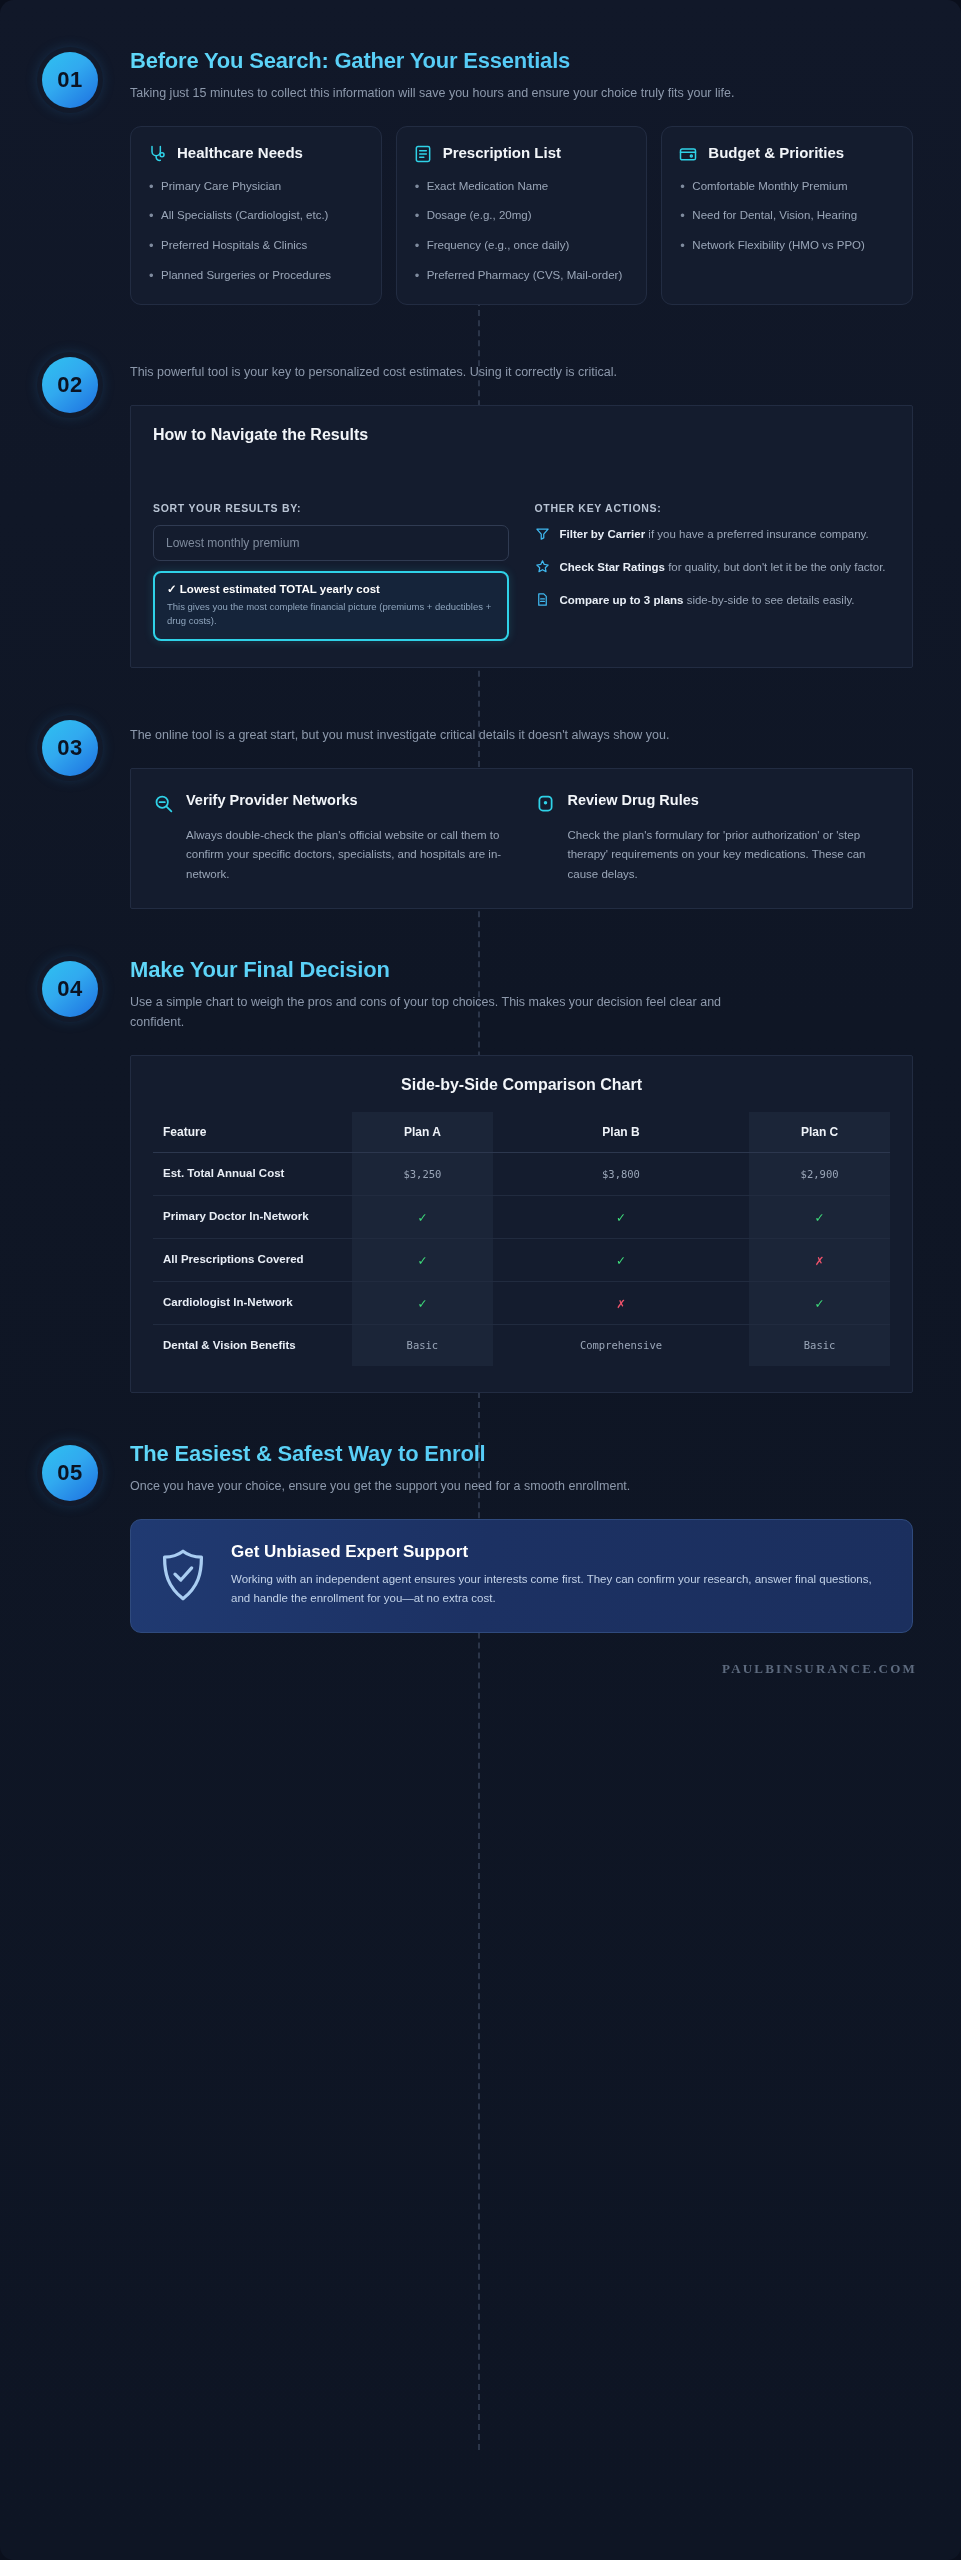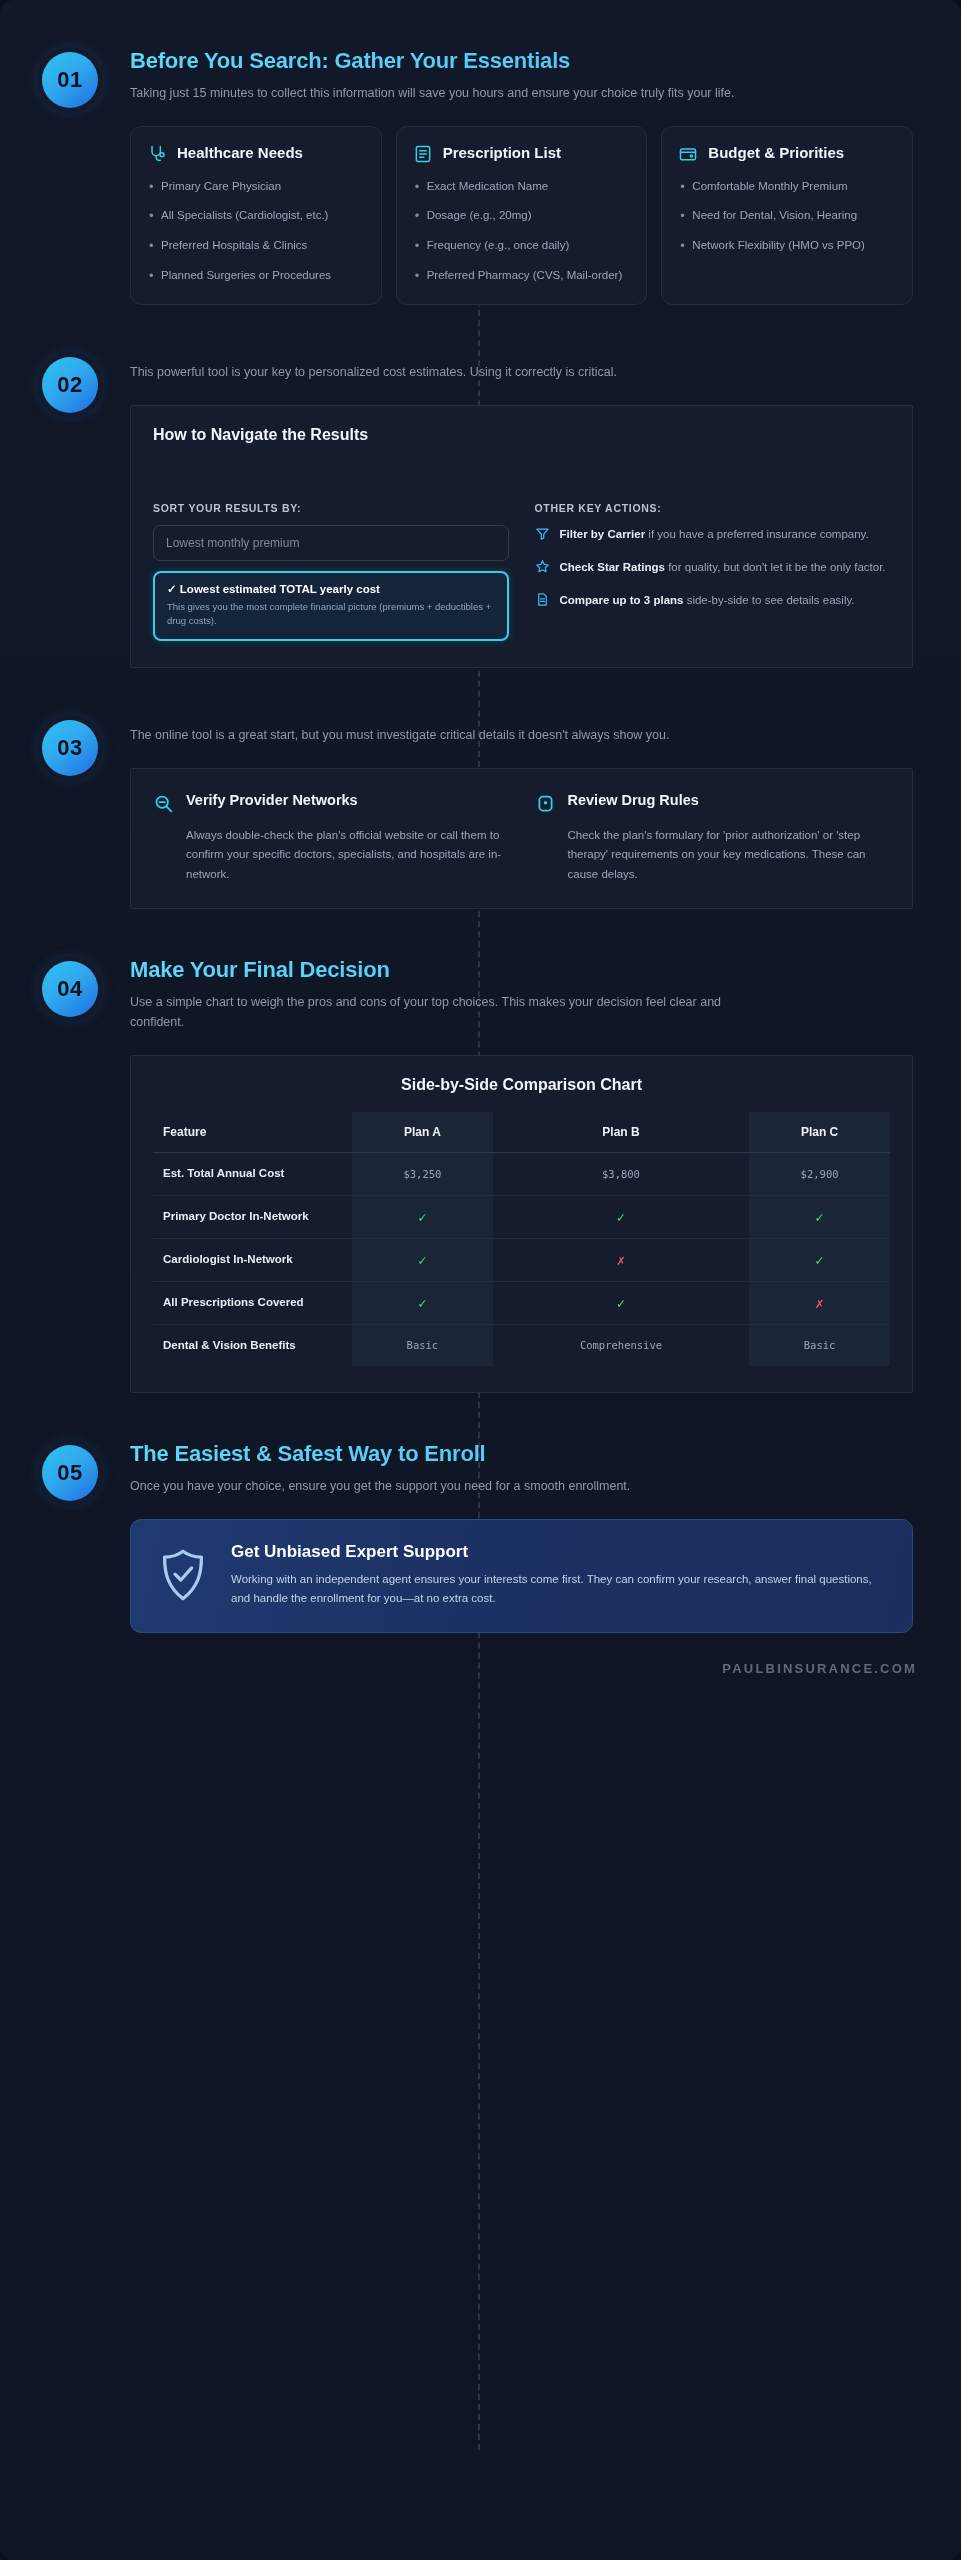--- a/index.html
+++ b/index.html
@@ -304,20 +304,21 @@
   
   .footer {
     padding: 26px 44px 28px 0;
     text-align: right;
   }
   .footer span {
     font-size: 13px;
     font-weight: bold;
     letter-spacing: 2.2px;
     color: #5d6a7e;
+    font-family: Liberation Serif, serif;
   }
 </style>
 </head>
 <body>
 
 <div class="page">
 
   <div class="timeline-line"></div>
 
 
@@ -523,30 +524,30 @@
                   <td>$3,800</td>
                   <td class="col-hl">$2,900</td>
                 </tr>
                 <tr>
                   <td class="feature-c">Primary Doctor In-Network</td>
                   <td class="col-hl"><span class="yes">✓</span></td>
                   <td><span class="yes">✓</span></td>
                   <td class="col-hl"><span class="yes">✓</span></td>
                 </tr>
                 <tr>
+                  <td class="feature-c">All Prescriptions Covered</td>
+                  <td class="col-hl"><span class="yes">✓</span></td>
+                  <td><span class="yes">✓</span></td>
+                  <td class="col-hl"><span class="no">✗</span></td>
+                </tr>
+                <tr>
                   <td class="feature-c">Cardiologist In-Network</td>
                   <td class="col-hl"><span class="yes">✓</span></td>
                   <td><span class="no">✗</span></td>
                   <td class="col-hl"><span class="yes">✓</span></td>
-                </tr>
-                <tr>
-                  <td class="feature-c">All Prescriptions Covered</td>
-                  <td class="col-hl"><span class="yes">✓</span></td>
-                  <td><span class="yes">✓</span></td>
-                  <td class="col-hl"><span class="no">✗</span></td>
                 </tr>
                 <tr>
                   <td class="feature-c">Dental &amp; Vision Benefits</td>
                   <td class="col-hl">Basic</td>
                   <td>Comprehensive</td>
                   <td class="col-hl">Basic</td>
                 </tr>
               </tbody>
           </table>
         </div>

